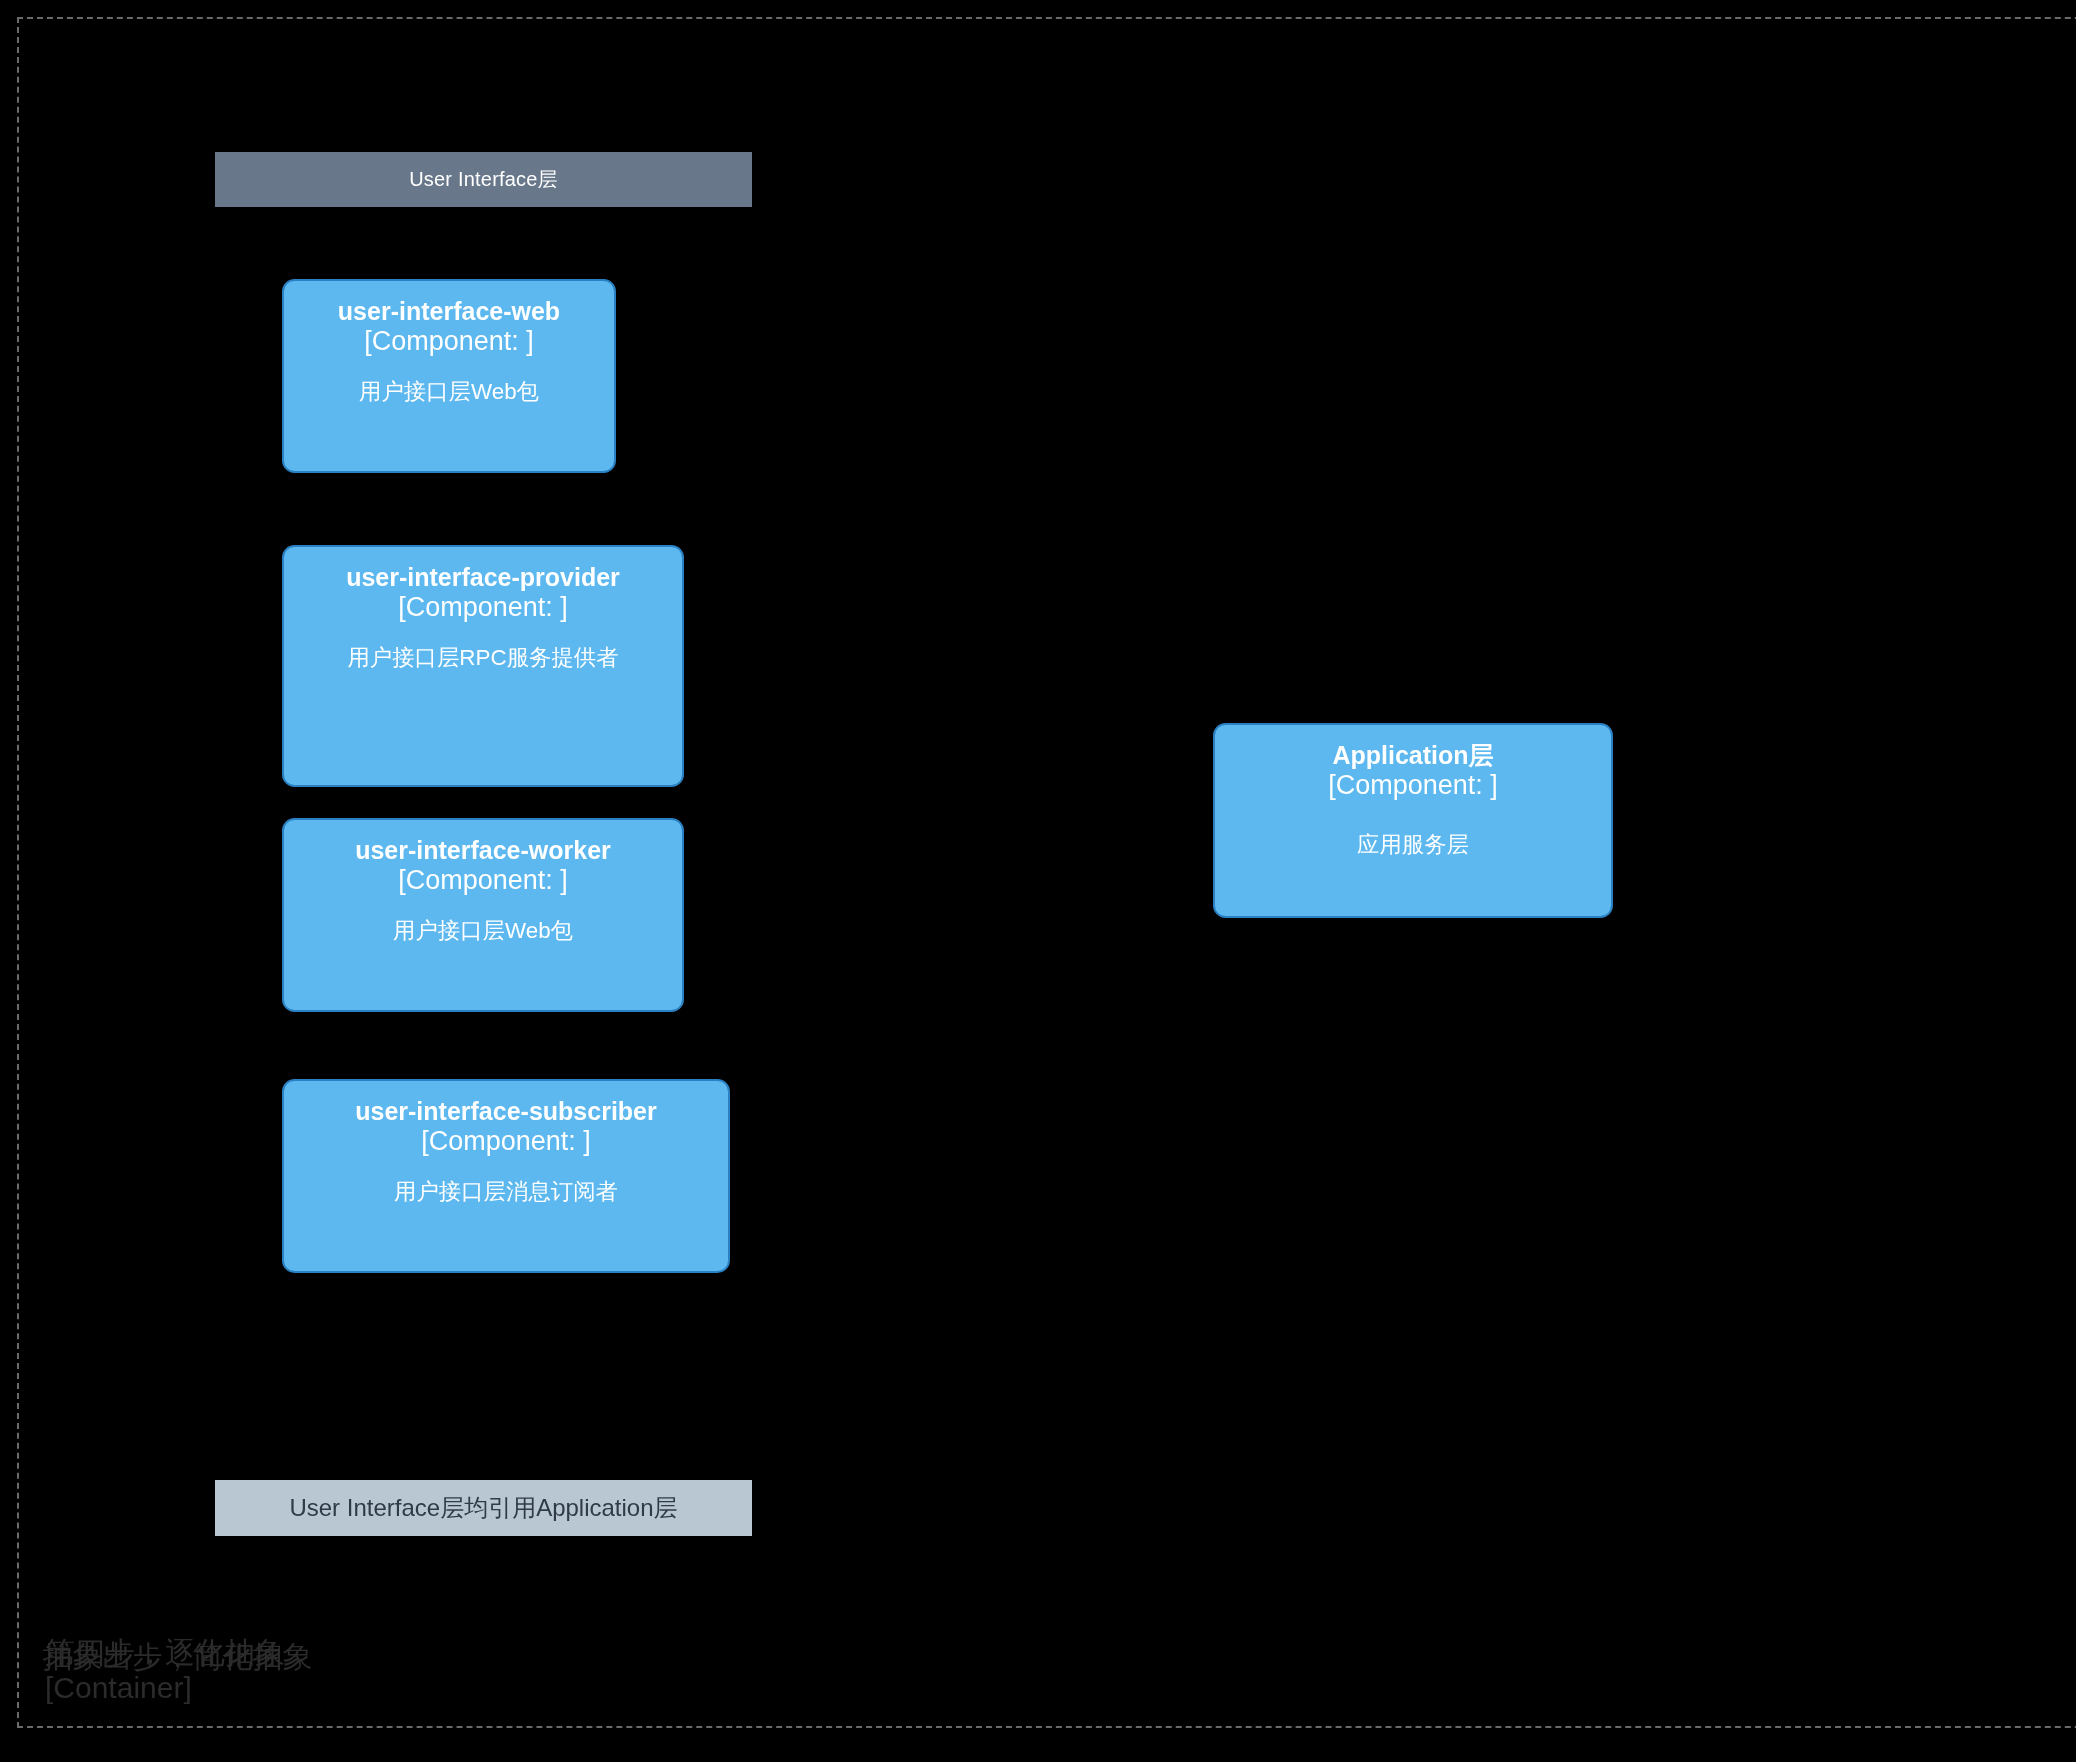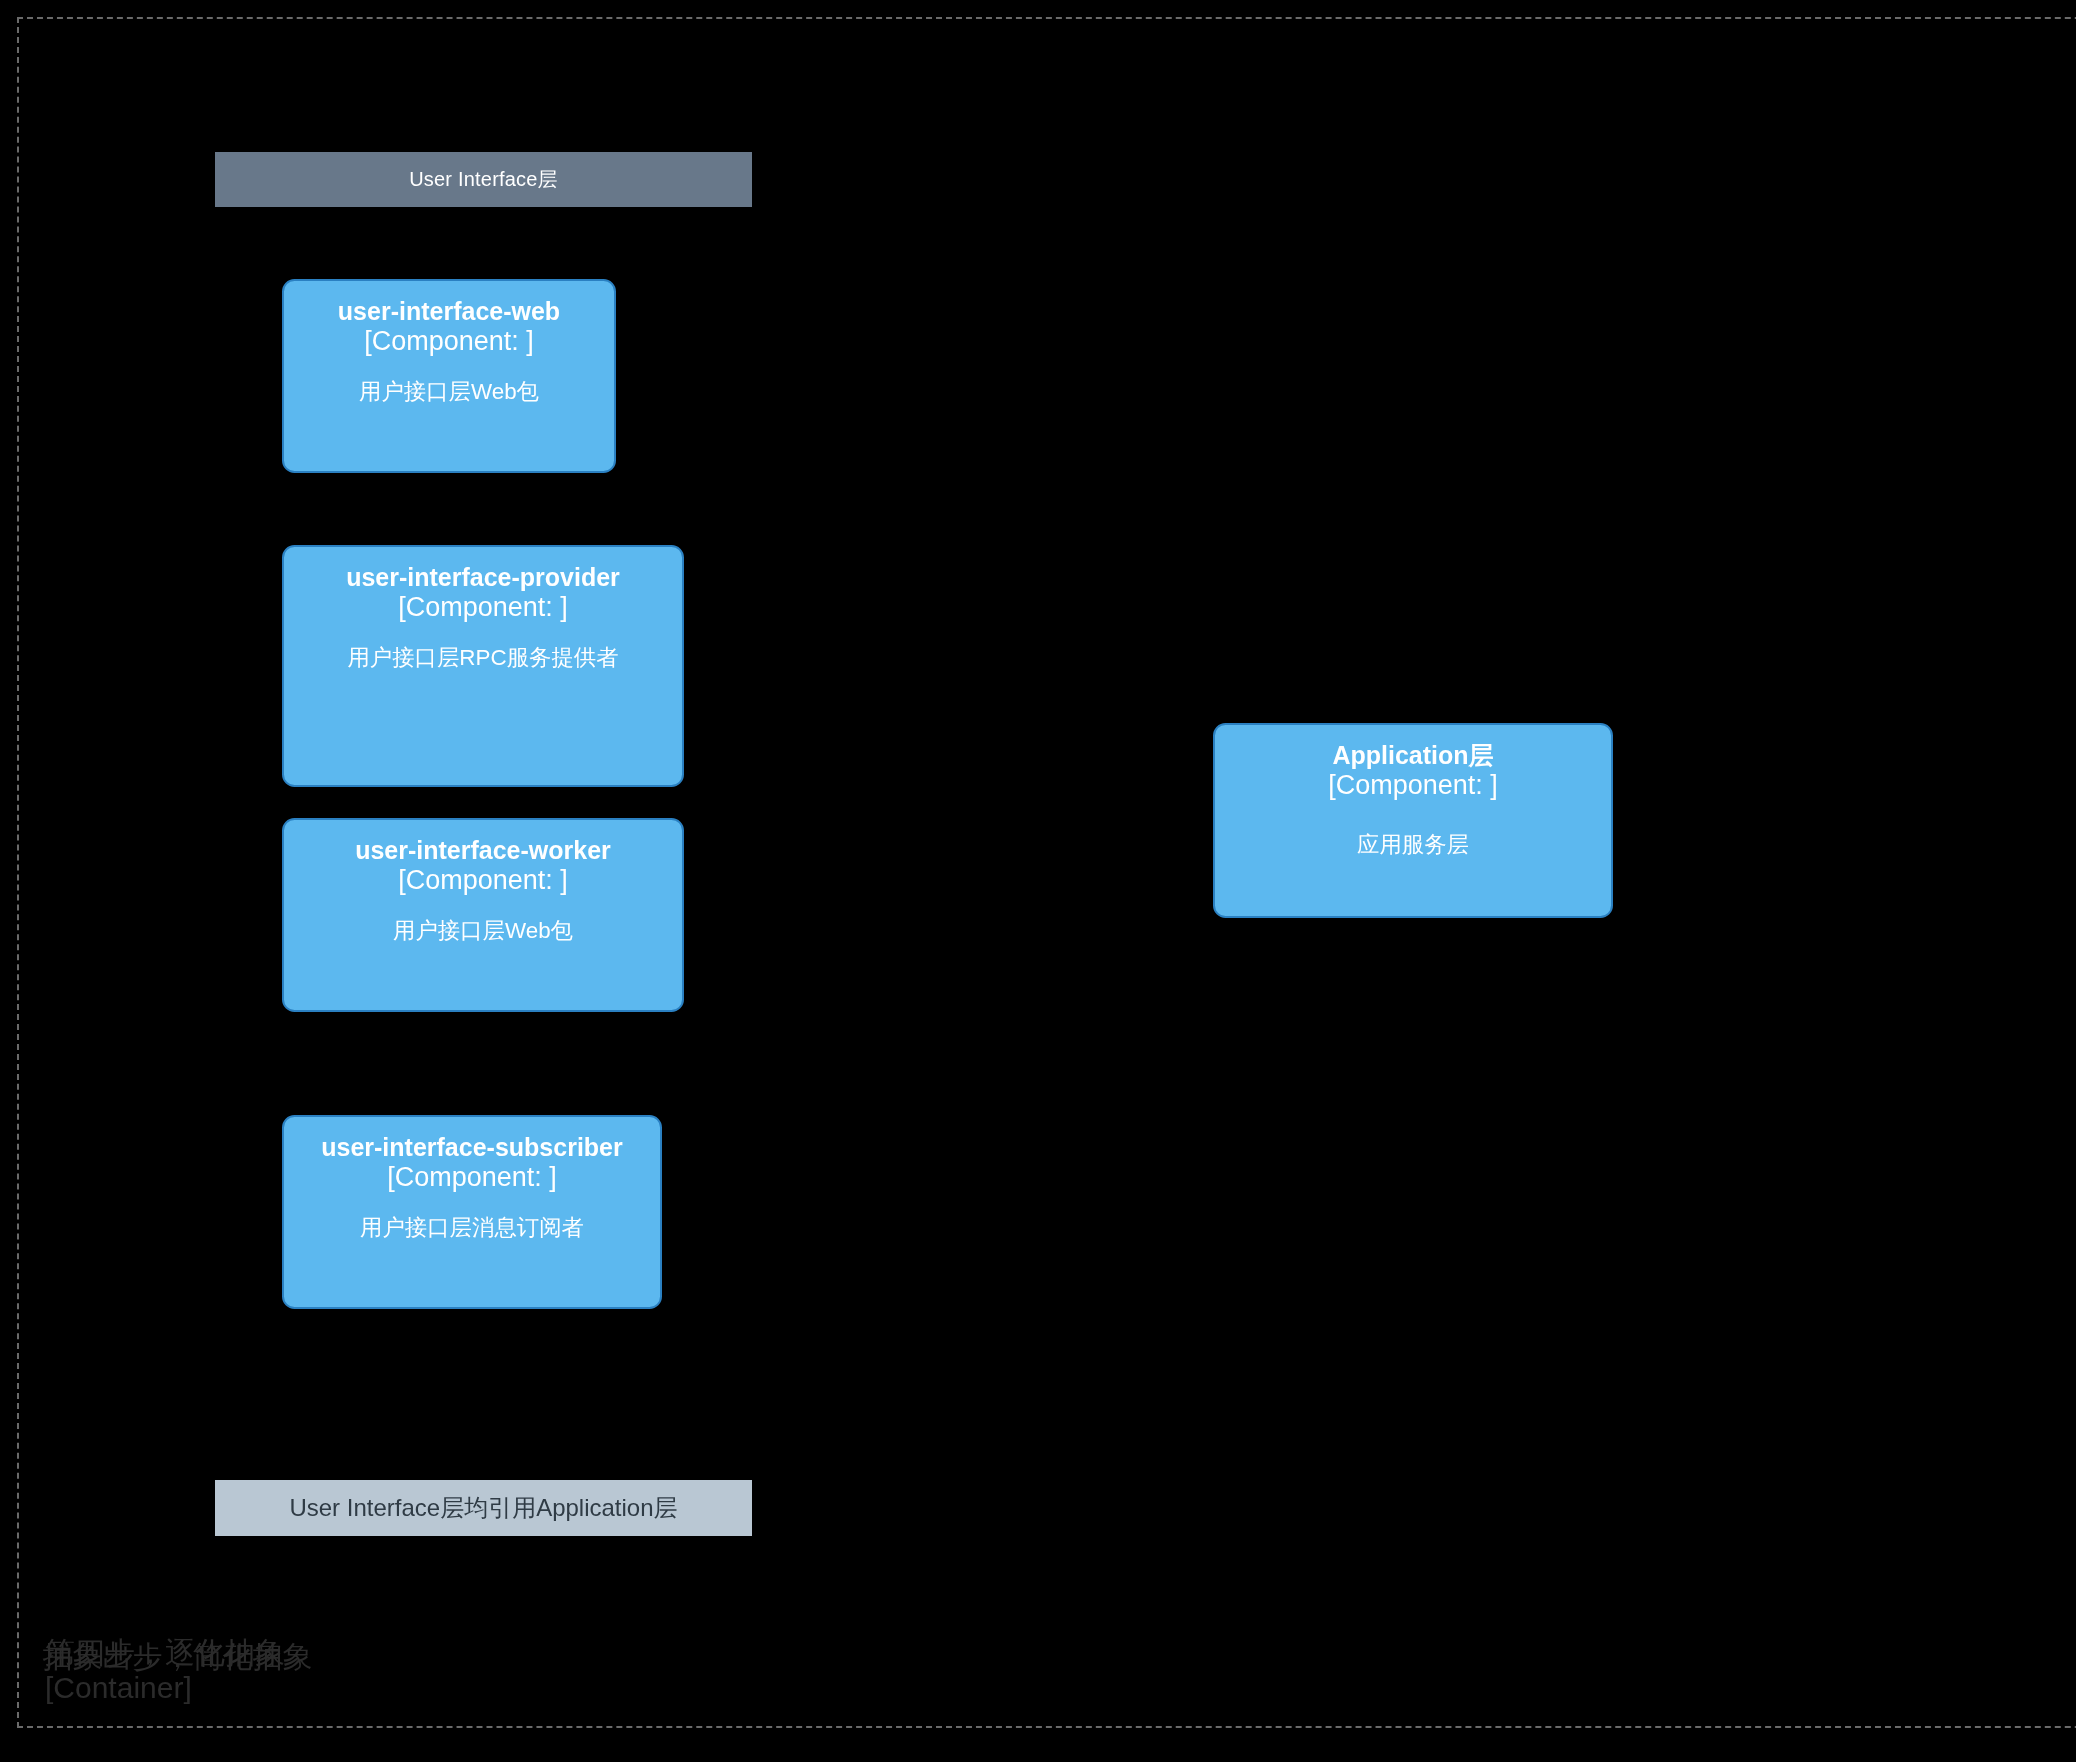--- a/index.html
+++ b/index.html
@@ -145,21 +145,21 @@
     <span class="bx-type">[Component: ]</span>
     <span class="bx-desc">用户接口层RPC服务提供者</span>
   </div>
 
   <div class="box" style="left:282px; top:818px; width:402px; height:194px;">
     <span class="bx-title">user-interface-worker</span>
     <span class="bx-type">[Component: ]</span>
     <span class="bx-desc">用户接口层Web包</span>
   </div>
 
-  <div class="box" style="left:282px; top:1079px; width:380px; height:194px;margin-top:36px;">
+  <div class="box" style="left:282px; top:1079px; width:448px; height:194px;">
     <span class="bx-title">user-interface-subscriber</span>
     <span class="bx-type">[Component: ]</span>
     <span class="bx-desc">用户接口层消息订阅者</span>
   </div>
 
   <div class="caption-box" style="left:215px; top:1480px; width:537px; height:56px;">
     <span>User Interface层均引用Application层</span>
   </div>
 
   <div class="box center" style="left:1213px; top:723px; width:400px; height:195px;">

